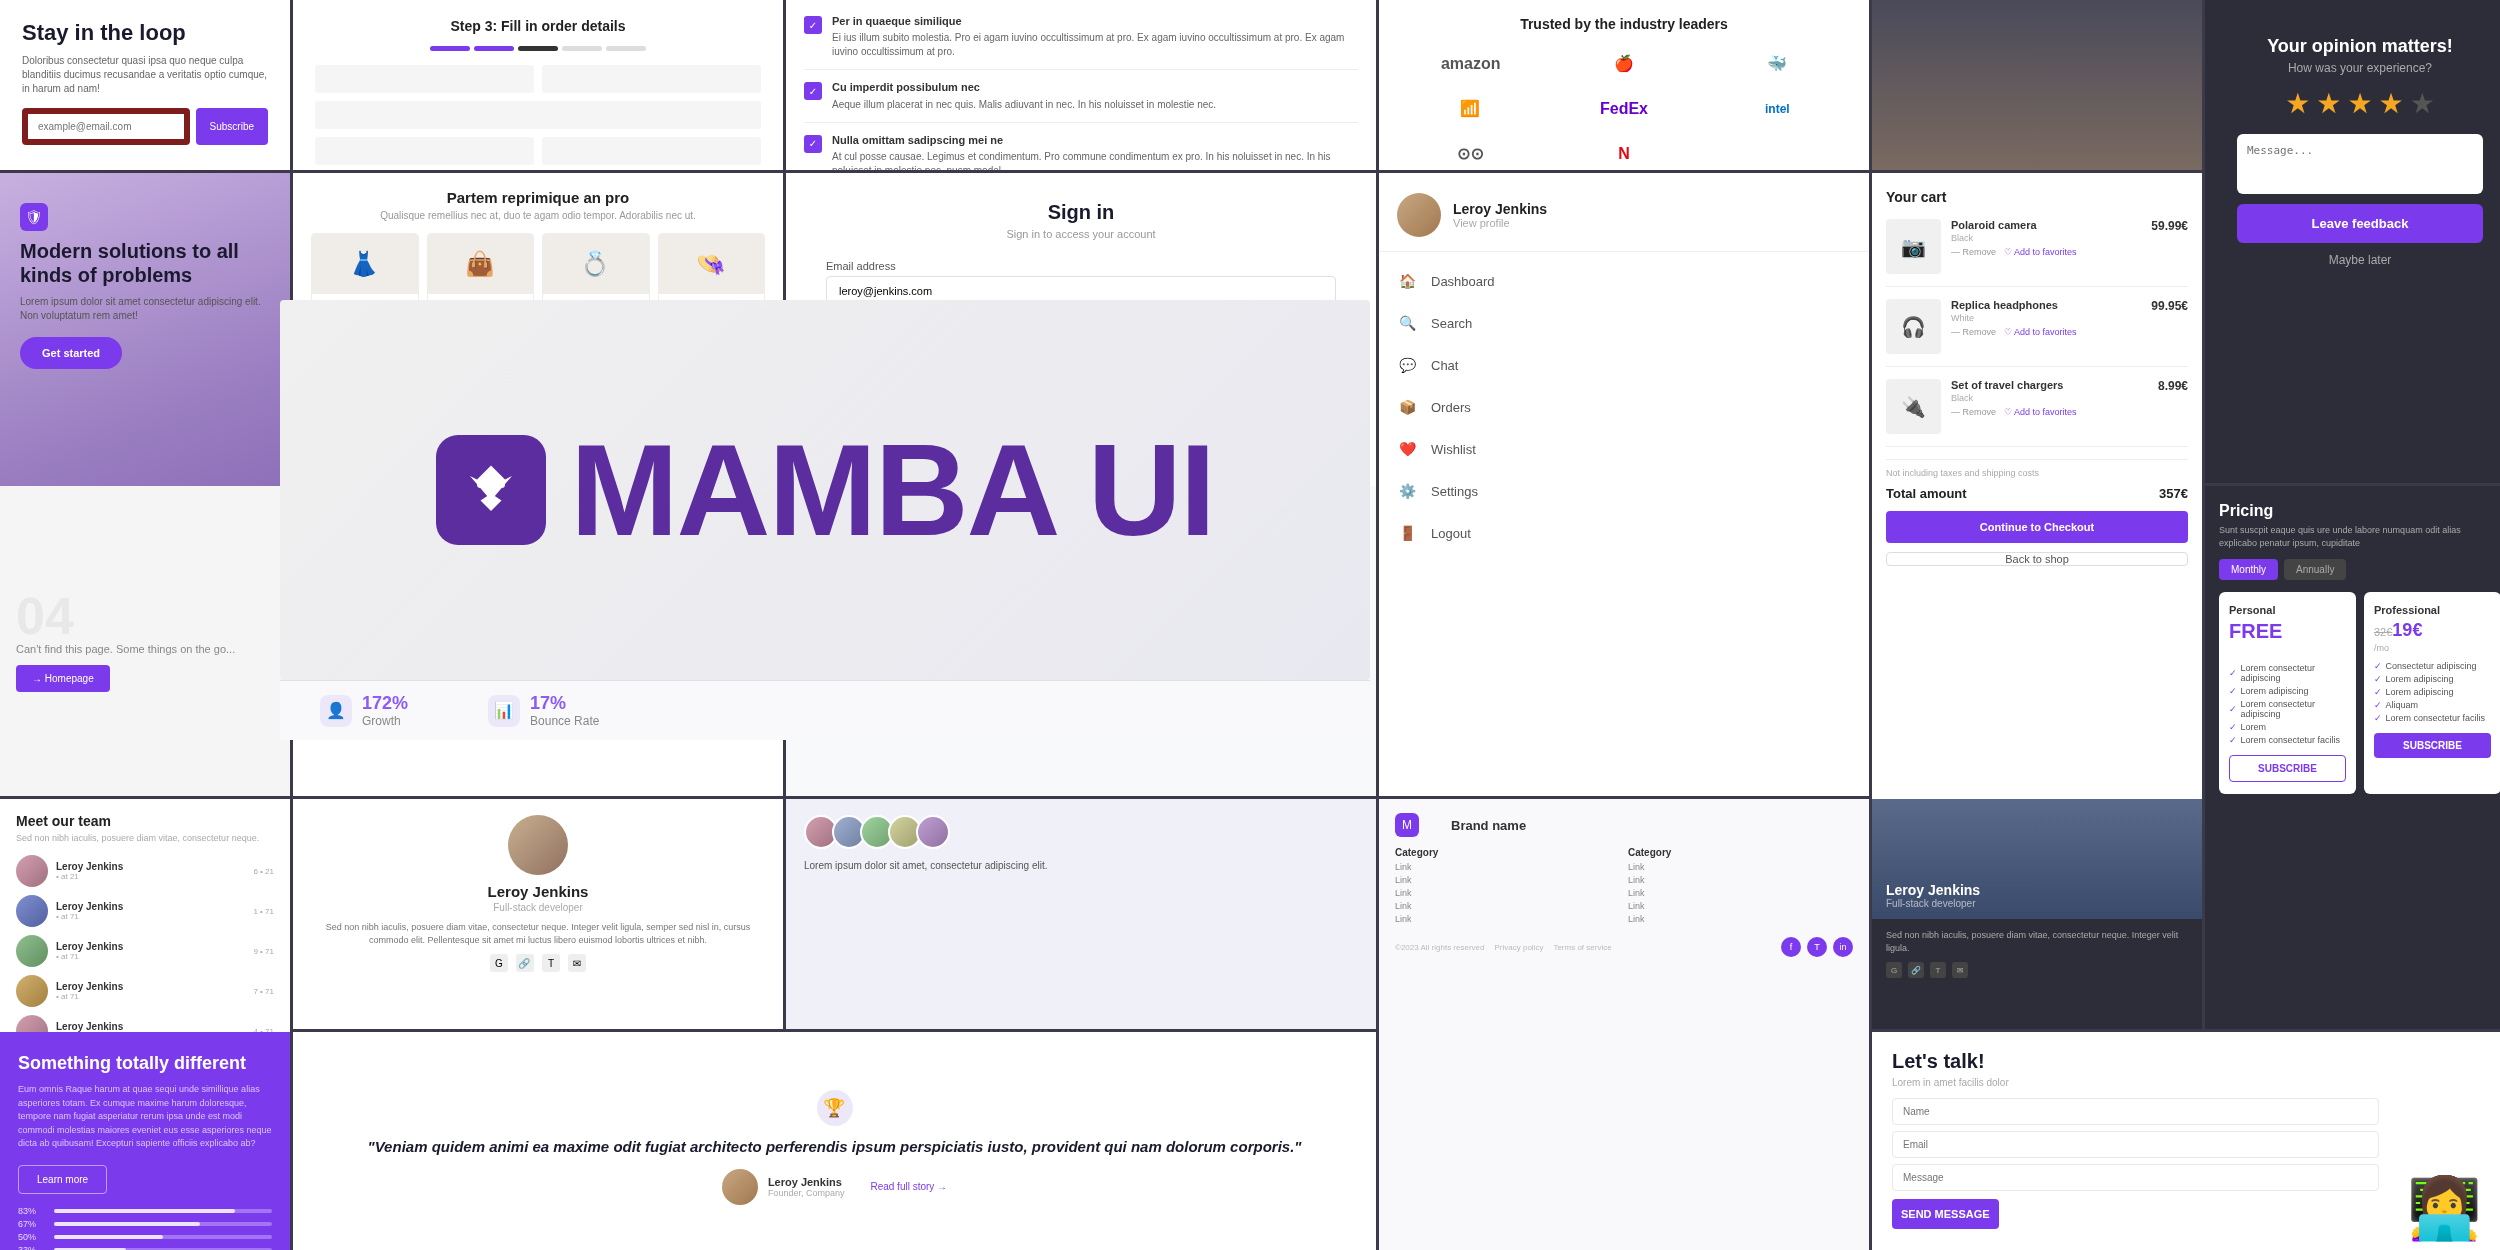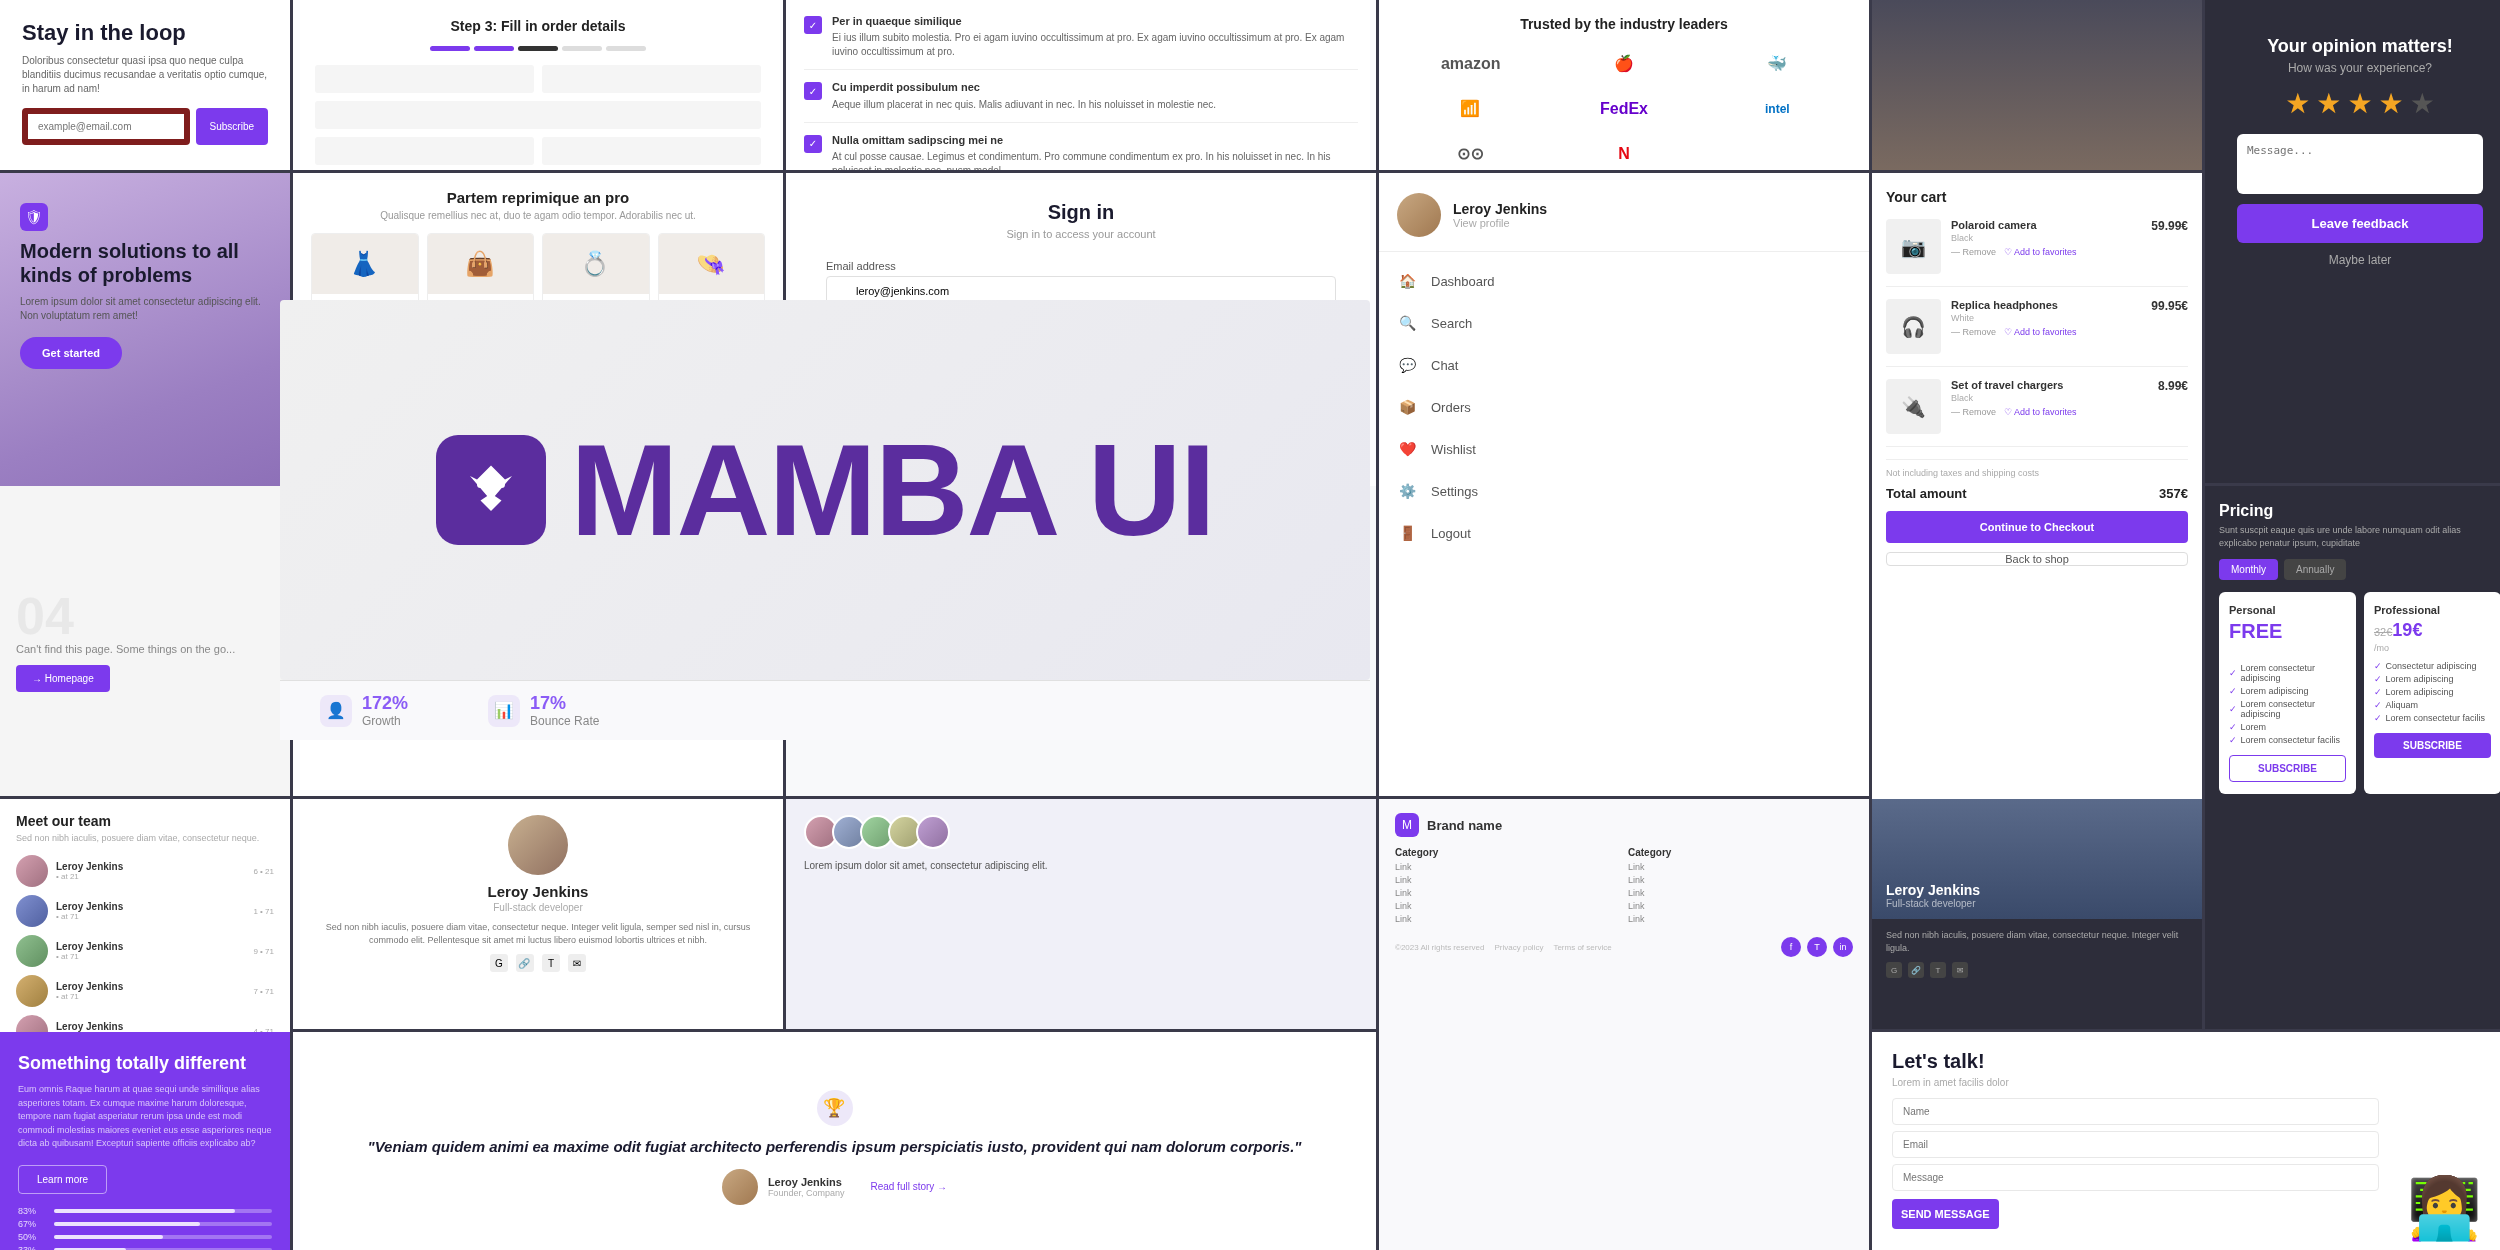--- a/index.html
+++ b/index.html
@@ -530,21 +530,21 @@
 
     .signin-label {
       font-size: 11px;
       color: #555;
       margin-bottom: 4px;
       display: block;
     }
 
     .signin-input {
       width: 100%;
-      padding: 8px 29px;
+      padding: 8px 12px;
       border: 1px solid #e0e0e0;
       border-radius: 4px;
       font-size: 11px;
       margin-bottom: 14px;
       background: #fff;
     }
 
     .forgot-link {
       font-size: 10px;
       color: #7c3aed;
@@ -1222,20 +1222,21 @@
       align-items: center;
       justify-content: center;
       color: white;
       font-size: 12px;
     }
 
     .footer-name {
       font-size: 13px;
       font-weight: 700;
       color: #333;
+      margin-left: 24px;
     }
 
     .footer-columns {
       display: grid;
       grid-template-columns: 1fr 1fr;
       gap: 8px;
     }
 
     .footer-col-title {
       font-size: 10px;

